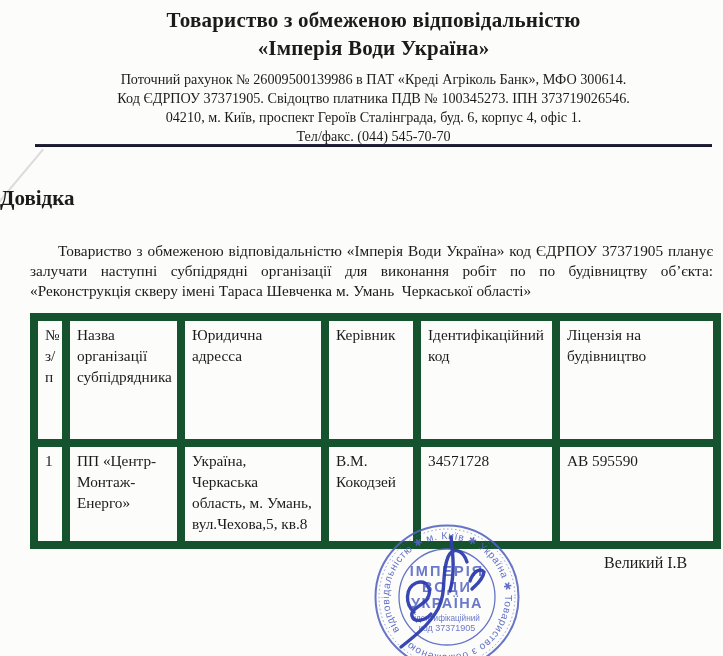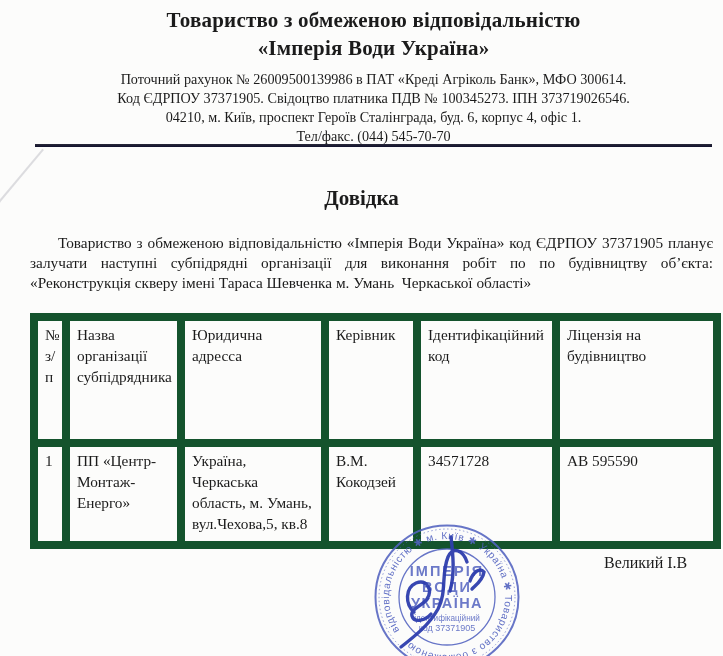--- a/index.html
+++ b/index.html
@@ -20,24 +20,24 @@
     position:absolute; top:144px; left:35px; width:677px; height:3px;
     background:linear-gradient(#2a2a3a,#10102c);
   }
   
   .scan-artifact {
     position:absolute; left:-16px; top:176px; width:72px; height:2px;
     background:#c7c7cd; transform:rotate(-50deg); opacity:0.6;
   }
   .doc-title {
     position:absolute; top:186px; left:0; width:100%;
-    text-align:center; font-weight:bold; font-size:21px;
+    font-weight:bold; font-size:21px;
   }
   .body-par {
-    position:absolute; top:233px; left:30px; width:683px;
+    position:absolute; top:241px; left:30px; width:683px;
     font-size:15.3px; line-height:19.8px;
     text-align:justify; text-indent:28px; white-space:pre-wrap;
   }
   
   .doc-table {
     position:absolute; top:313px; left:30px;
     border-collapse:collapse; table-layout:fixed; width:683px;
     font-size:15.3px;
   }
   .doc-table td {

